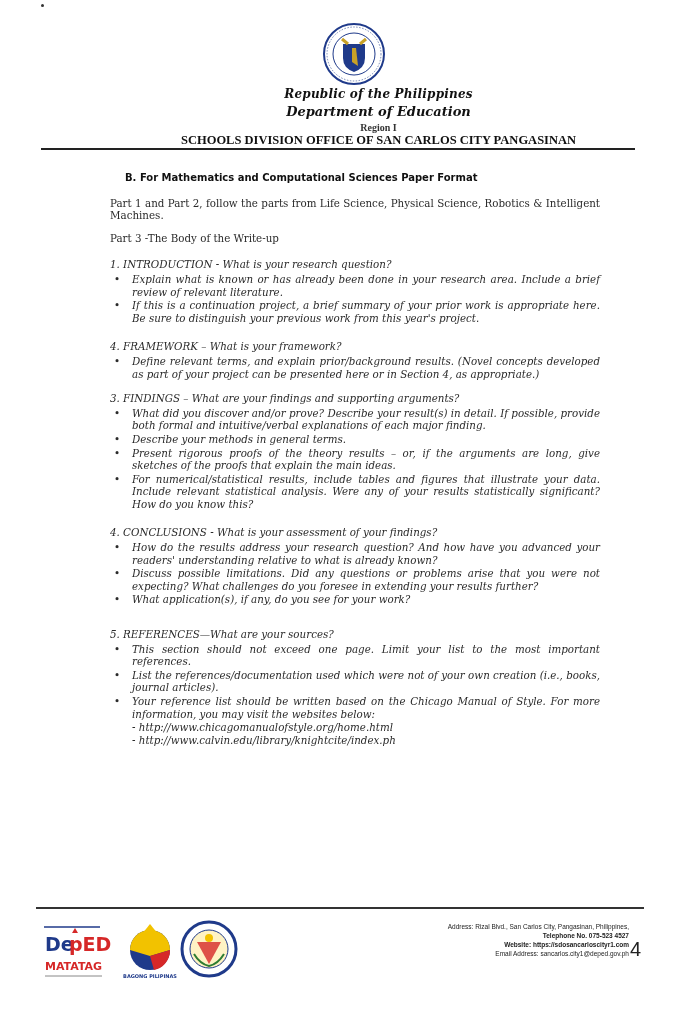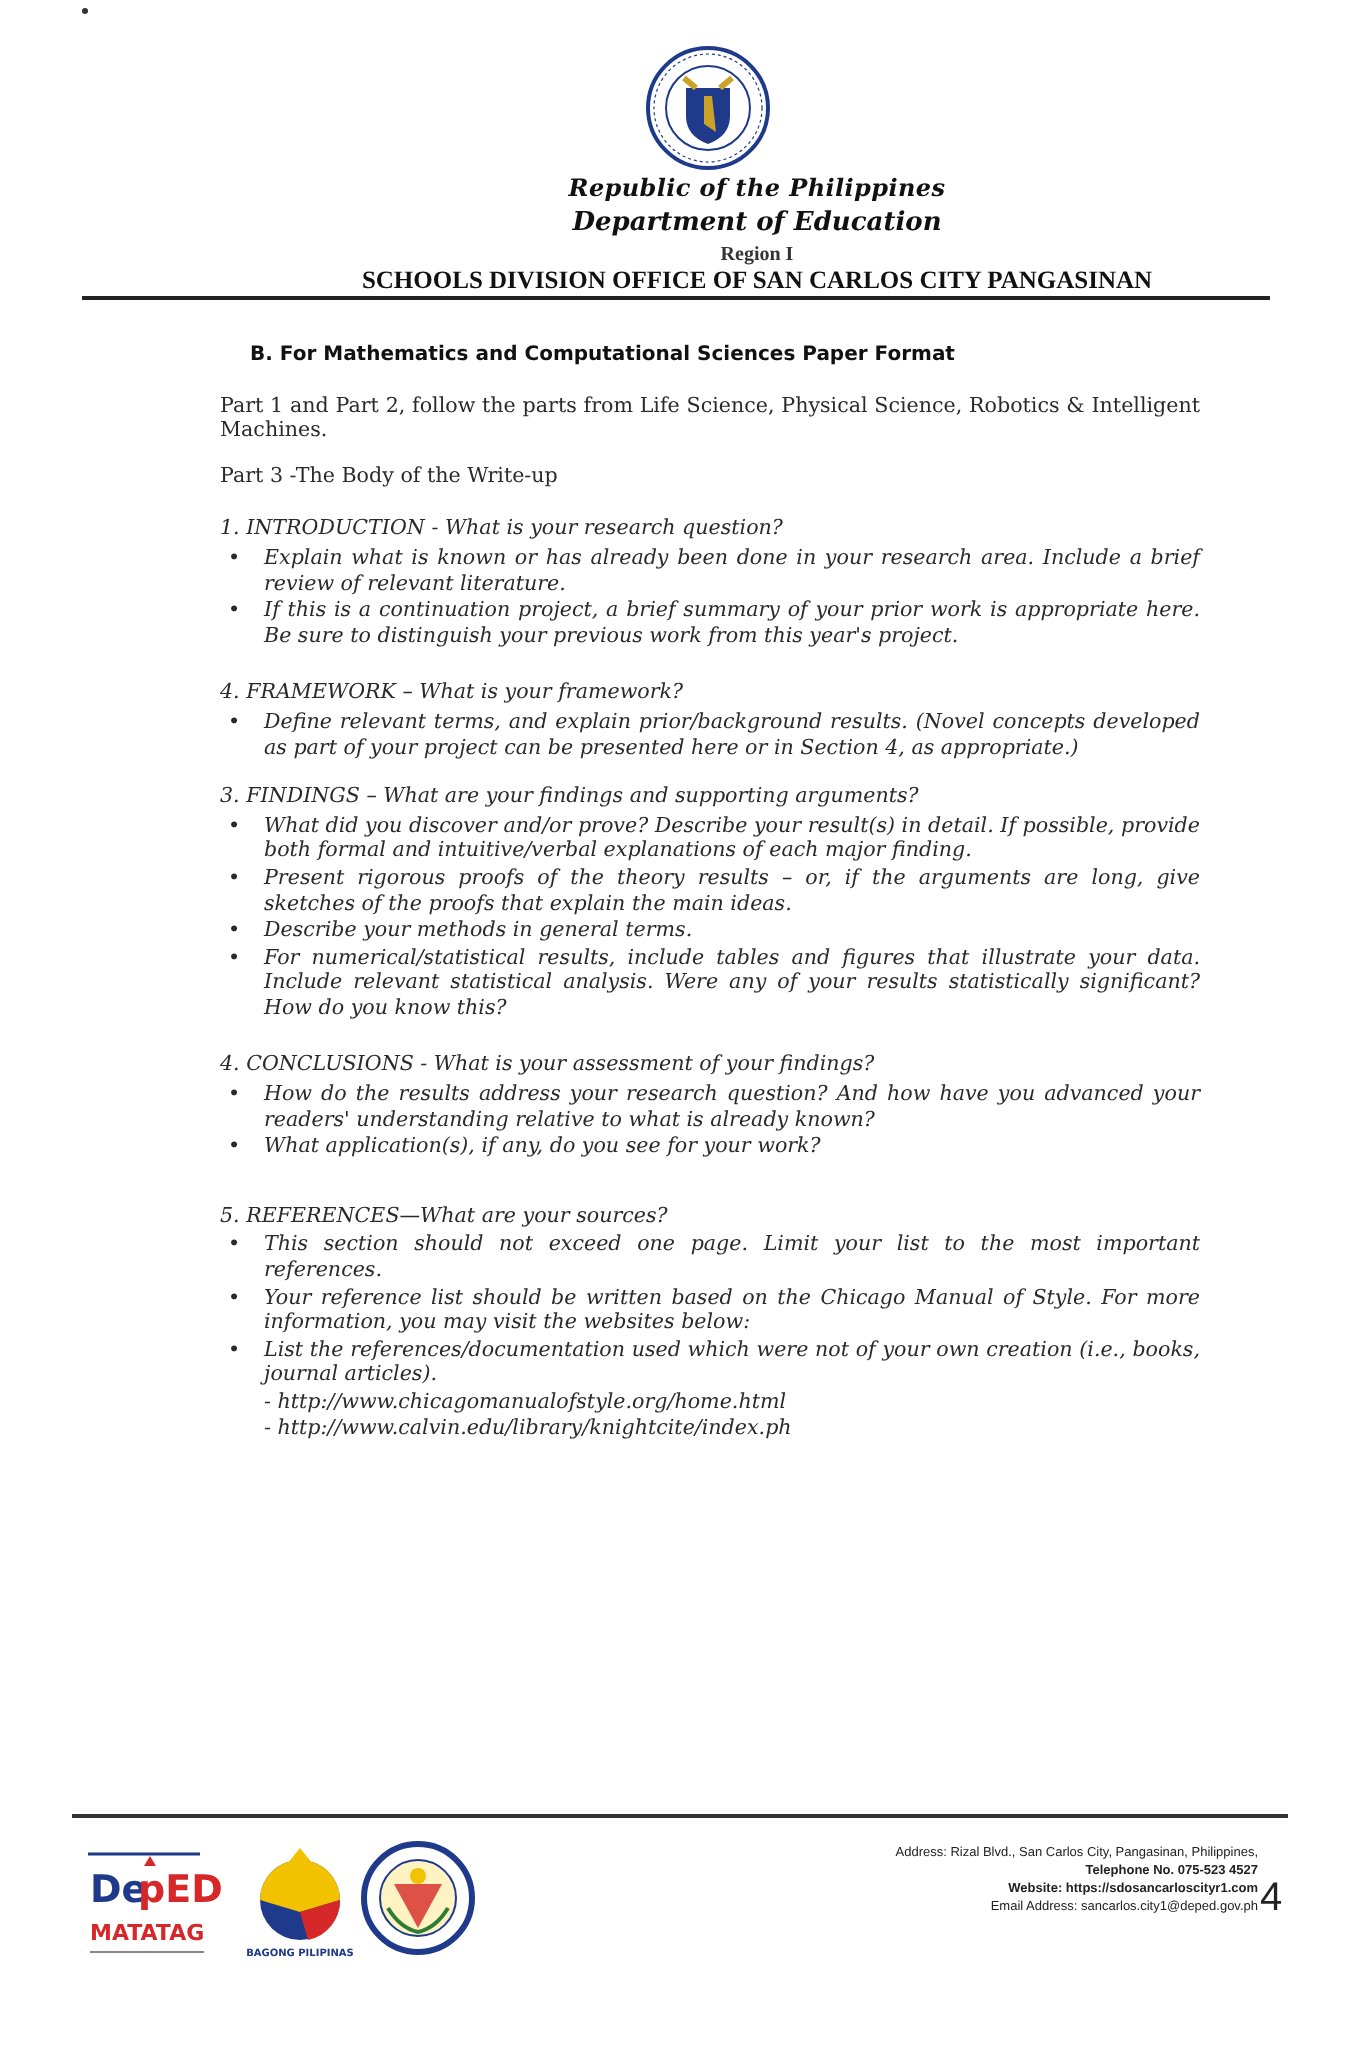--- a/index.html
+++ b/index.html
@@ -72,40 +72,41 @@
     <div class="sec-head">4. FRAMEWORK – What is your framework?</div>
     <ul>
       <li>Define relevant terms, and explain prior/background results. (Novel concepts developed as part of your project can be presented here or in Section 4, as appropriate.)</li>
     </ul>
   </div>
 
   <div class="sec" style="">
     <div class="sec-head">3. FINDINGS – What are your findings and supporting arguments?</div>
     <ul>
       <li>What did you discover and/or prove? Describe your result(s) in detail. If possible, provide both formal and intuitive/verbal explanations of each major finding.</li>
+      <li>Describe your methods in general terms.</li>
       <li>Present rigorous proofs of the theory results – or, if the arguments are long, give sketches of the proofs that explain the main ideas.</li>
-      <li>Describe your methods in general terms.</li>
       <li>For numerical/statistical results, include tables and figures that illustrate your data.  Include relevant statistical analysis. Were any of your results statistically significant? How do you know this?</li>
     </ul>
   </div>
 
   <div class="sec" style="margin-bottom:22px">
     <div class="sec-head">4. CONCLUSIONS - What is your assessment of your findings?</div>
     <ul>
       <li>How do the results address your research question? And how have you advanced your readers' understanding relative to what is already known?</li>
+      <li>Discuss possible limitations. Did any questions or problems arise that you were not expecting? What challenges do you foresee in extending your results further?</li>
       <li>What application(s), if any, do you see for your work?</li>
     </ul>
   </div>
 
   <div class="sec">
     <div class="sec-head">5. REFERENCES—What are your sources?</div>
     <ul>
       <li>This section should not exceed one page. Limit your list to the most important references.</li>
+      <li>List the references/documentation used which were not of your own creation (i.e., books, journal articles).</li>
       <li>Your reference list should be written based on the Chicago Manual of Style. For more information, you may visit the websites below:</li>
-      <li>List the references/documentation used which were not of your own creation (i.e., books, journal articles).</li>
     </ul>
     <span class="link">- http://www.chicagomanualofstyle.org/home.html</span>
     <span class="link">- http://www.calvin.edu/library/knightcite/index.ph</span>
   </div>
 </div>
 
 <div class="rule-bot"></div>
 
 <svg class="logo-deped" viewBox="0 0 70 58">
   <line x1="2" y1="2" x2="58" y2="2" stroke="#1f3a8a" stroke-width="1.5"></line>

